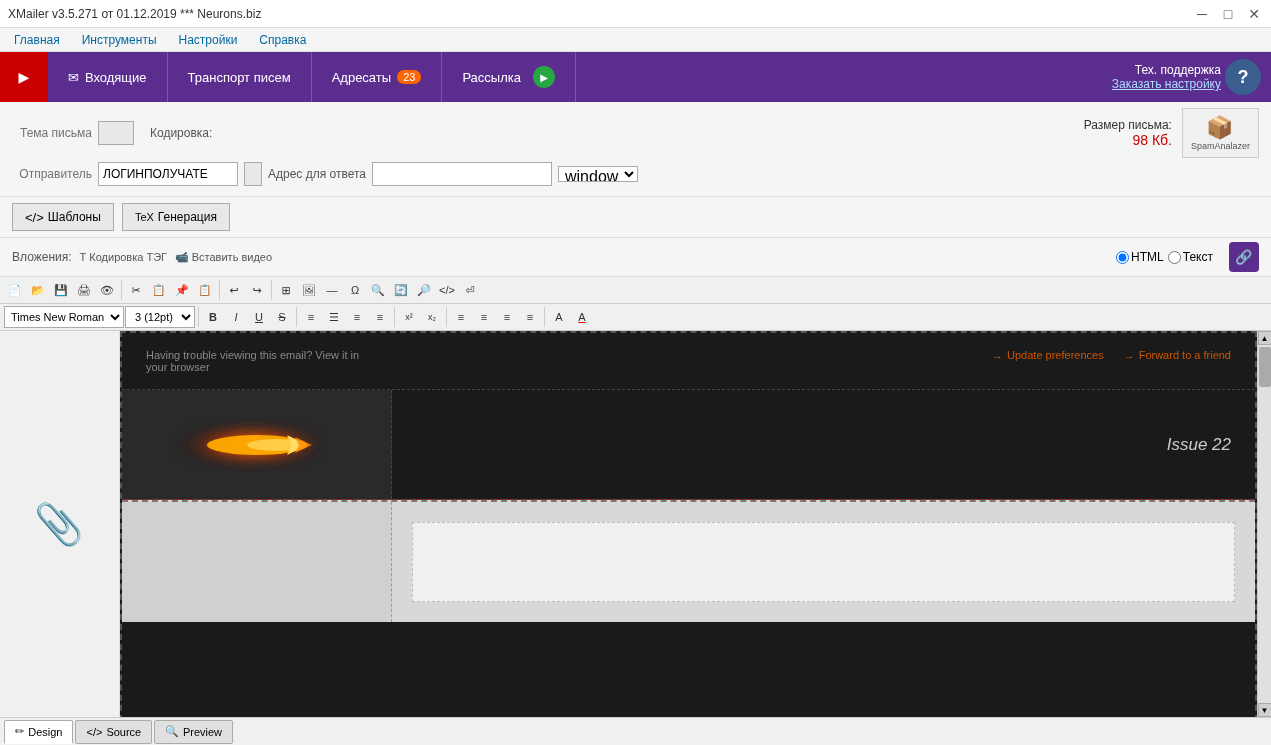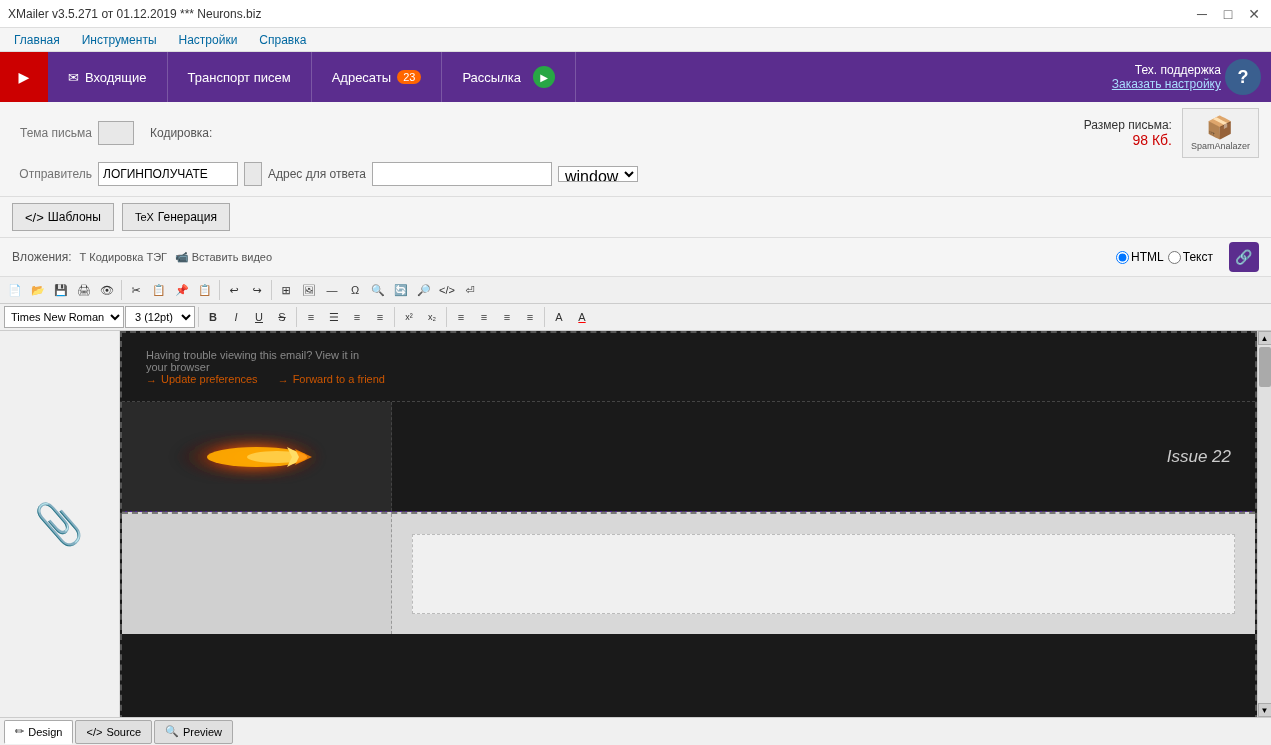--- a/index.html
+++ b/index.html
@@ -316,21 +316,20 @@
       color: #ccc;
       min-height: 400px;
     }
     .email-header-bar {
       background: #1a1a1a;
       padding: 12px 20px;
       display: flex;
       align-items: flex-start;
       justify-content: space-between;
       border-bottom: 1px dashed #555;
-      flex-direction: column;
     }
     .trouble-text { font-size: 11px; color: #888; max-width: 200px; }
     .update-link { color: #cc4400; font-size: 11px; display: flex; align-items: center; gap: 4px; }
     .forward-link { color: #cc4400; font-size: 11px; display: flex; align-items: center; gap: 4px; }
     .email-logo-row {
       background: #2a2a2a;
       display: flex;
       align-items: stretch;
       border-bottom: 1px dashed #555;
       min-height: 100px;
@@ -619,21 +618,21 @@
                 <span style="color:#cc5500;">→</span>
                 <span>Update preferences</span>
               </div>
               <div class="forward-link" style="color:#cc5500; font-size:11px; display:flex; align-items:center; gap:4px;">
                 <span style="color:#cc5500;">→</span>
                 <span>Forward to a friend</span>
               </div>
             </div>
           </div>
 
-          <div class="email-logo-row" style="display:flex; background:#4c1d95; border-bottom:1px dashed #444; min-height:110px;">
+          <div class="email-logo-row" style="display:flex; background:#b91c1c; border-bottom:1px dashed #444; min-height:110px;">
             <div class="logo-cell" style="flex:0 0 270px; display:flex; align-items:center; justify-content:center; padding:10px; border-right:1px dashed #444;">
 
               <svg width="220" height="70" viewBox="0 0 220 70">
                 <defs>
                   <radialGradient id="rg1" cx="60%" cy="50%" r="50%">
                     <stop offset="0%" stop-color="#ff8800" stop-opacity="1"></stop>
                     <stop offset="40%" stop-color="#ff4400" stop-opacity="0.8"></stop>
                     <stop offset="100%" stop-color="#000" stop-opacity="0"></stop>
                   </radialGradient>
                   <filter id="blur1">

